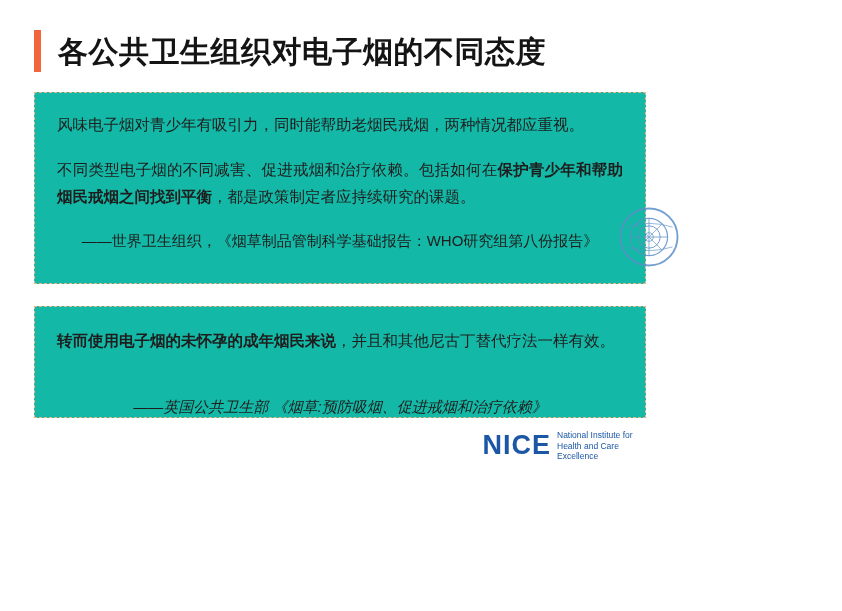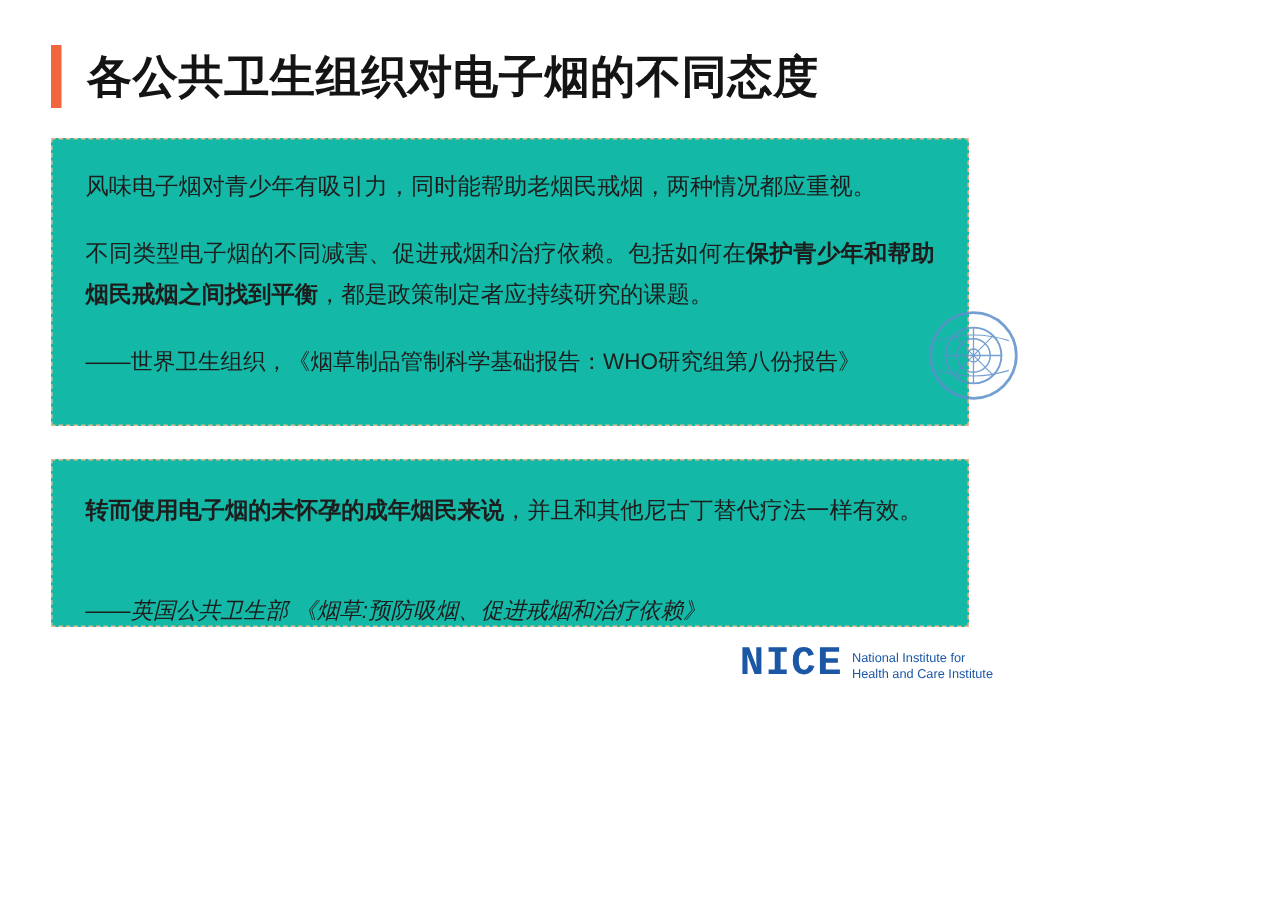--- a/index.html
+++ b/index.html
@@ -62,20 +62,21 @@
     color: #1d1d1d;
     text-align: justify;
   }
   .card p:last-child {
     margin-bottom: 0;
   }
   .card .attrib {
     font-size: 15px;
     color: #1d1d1d;
     margin-top: 4px;
+    text-align: center;
   }
   .b {
     font-weight: bold;
   }
 
   
   #card-who {
     height: 192px;
     margin-top: 2px;
   }
@@ -114,21 +115,20 @@
     display: flex;
     align-items: center;
     gap: 6px;
   }
   .nice-word {
     font-size: 27px;
     font-weight: bold;
     color: #1b57a5;
     letter-spacing: 1px;
     line-height: 1;
-    font-family: Liberation Mono, monospace;
   }
   .nice-sub {
     font-size: 8.5px;
     color: #1b57a5;
     line-height: 1.25;
     max-width: 105px;
   }
 </style>
 </head>
 <body>
@@ -162,17 +162,17 @@
     <line x1="29" y1="29" x2="71" y2="71" stroke="#5b8fc9" stroke-width="1.2"></line>
     <line x1="71" y1="29" x2="29" y2="71" stroke="#5b8fc9" stroke-width="1.2"></line>
     <path d="M12 34 Q50 22 88 34" fill="none" stroke="#5b8fc9" stroke-width="1.2"></path>
     <path d="M12 66 Q50 78 88 66" fill="none" stroke="#5b8fc9" stroke-width="1.2"></path>
   </svg>
 
   <div class="nice-logo">
     <div class="nice-word">NICE</div>
     <div class="nice-sub">
       <div>National Institute for</div>
-      <div>Health and Care Institute</div>
+      <div>Health and Care Excellence</div>
     </div>
   </div>
 
 </div>
 
 </body></html>

